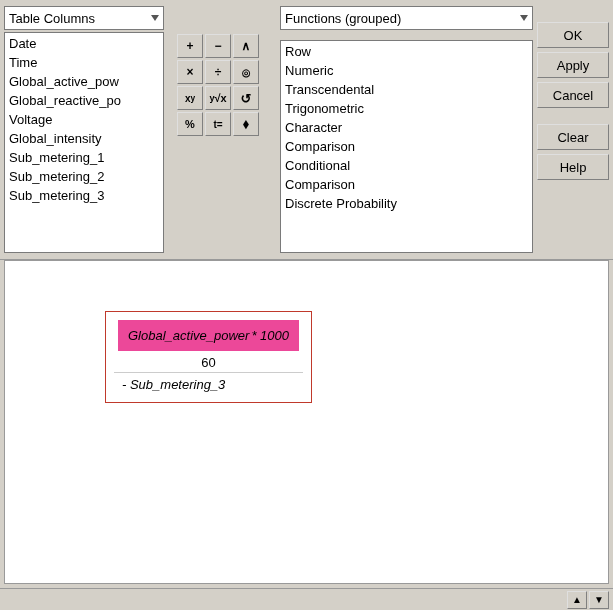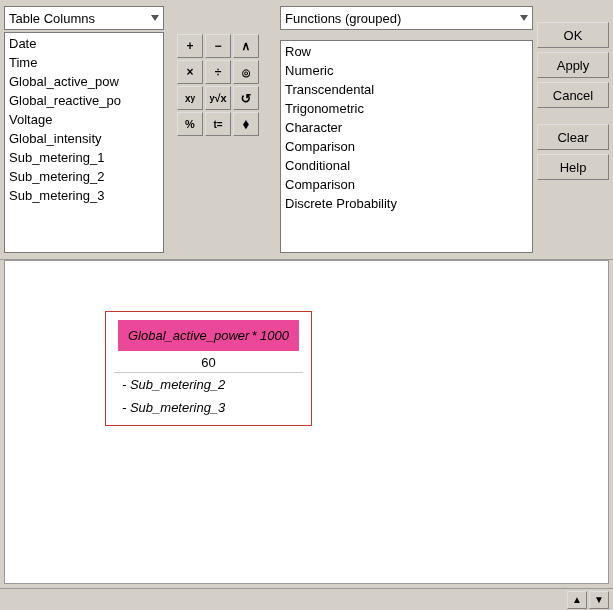--- a/index.html
+++ b/index.html
@@ -324,23 +324,20 @@
           <span style="font-style:italic;">Global_active_power</span>
           <span>* 1000</span>
         </span>
       </div>
 
       <div class="formula-number">
         <span>60</span>
       </div>
 
 
-      <div class="formula-line">
-        <span class="formula-sub">- Sub_metering_2</span>
-      </div>
 
       <div class="formula-line">
         <span class="formula-sub">- Sub_metering_3</span>
       </div>
     </div>
   </div>
 
   <div class="status-bar">
     <div class="scrollbar-area"></div>
     <button class="status-btn">

